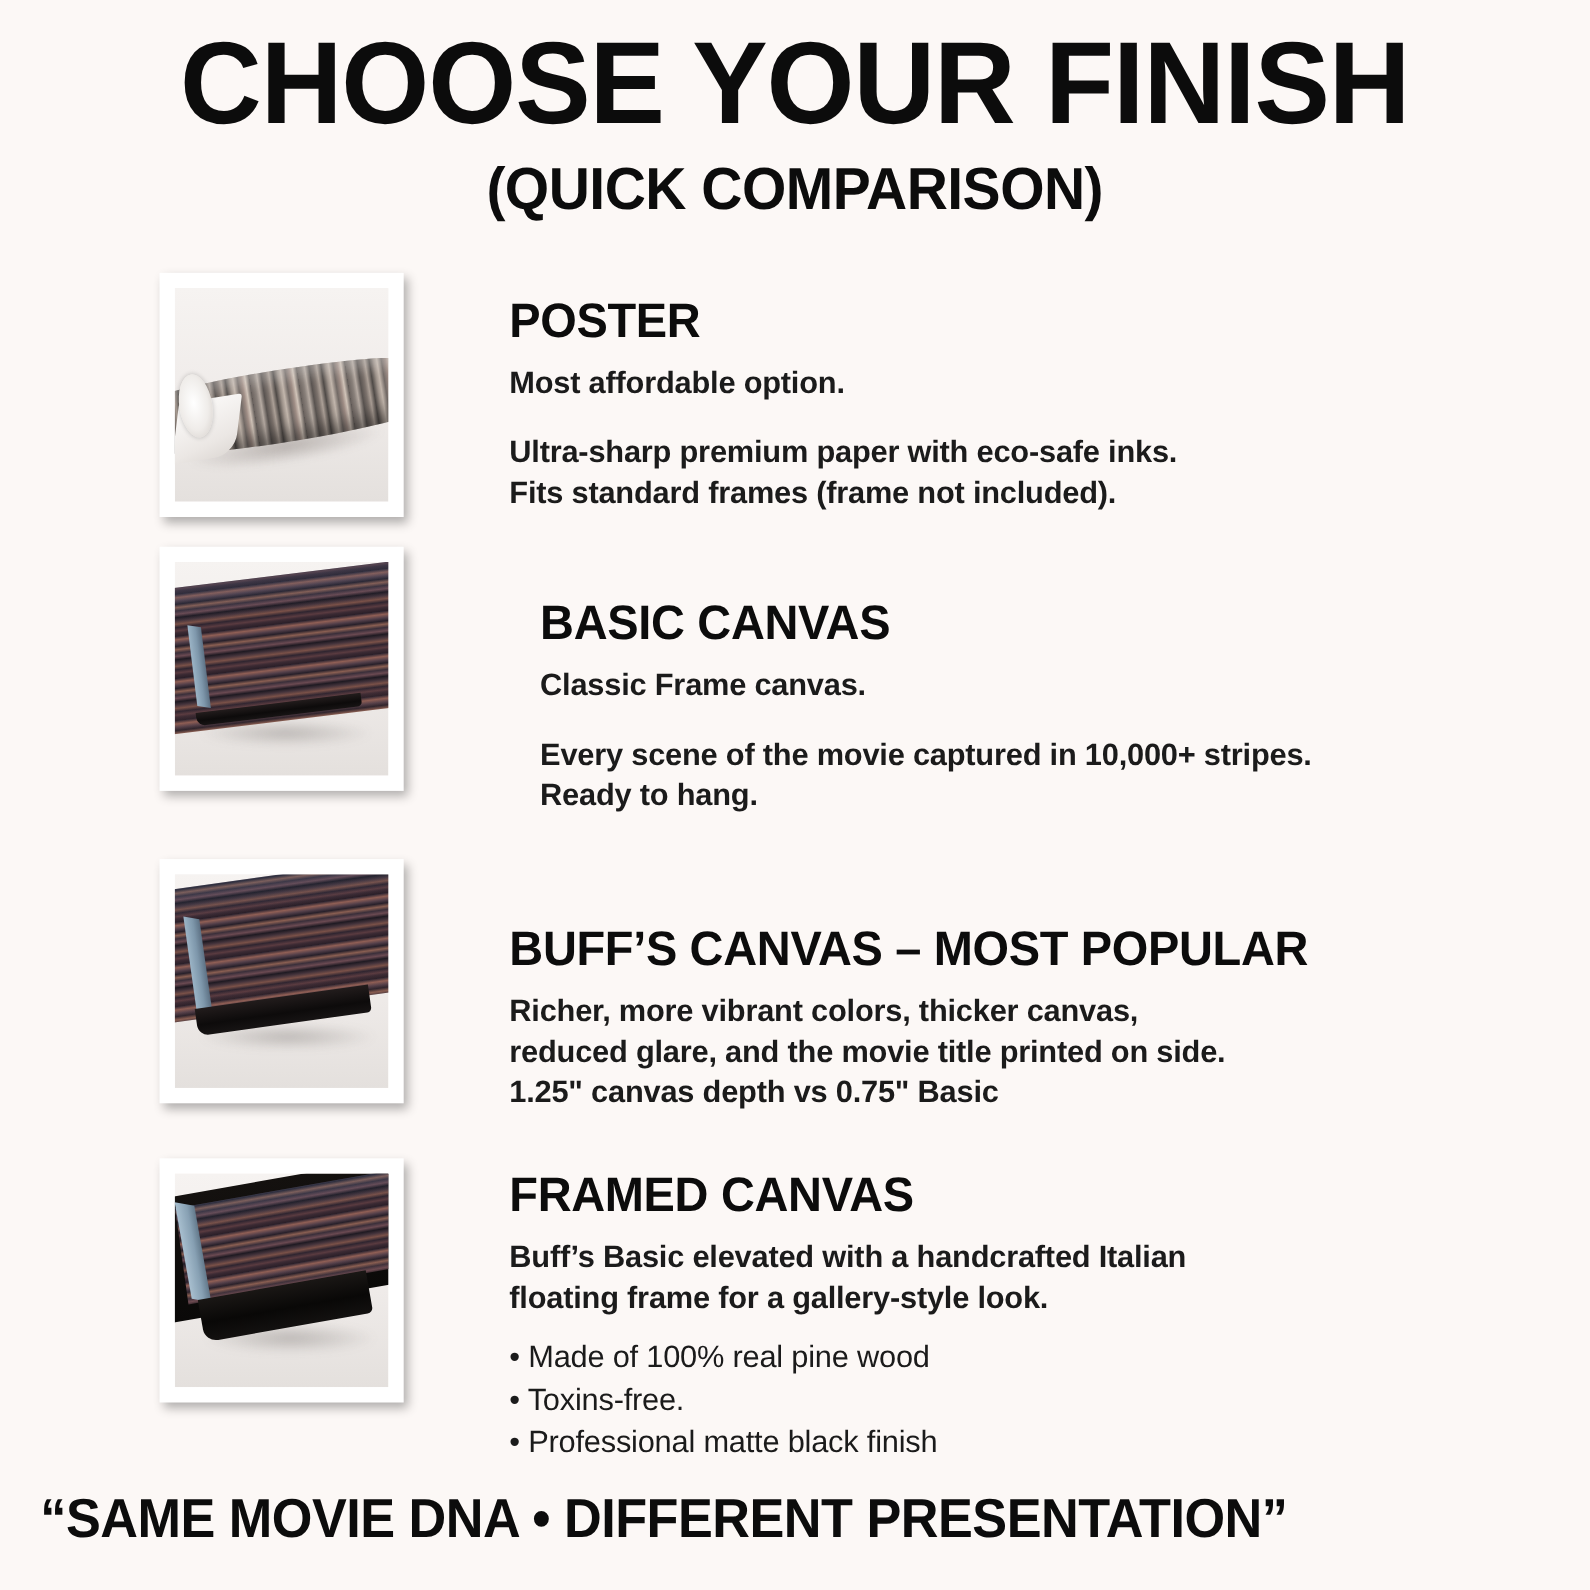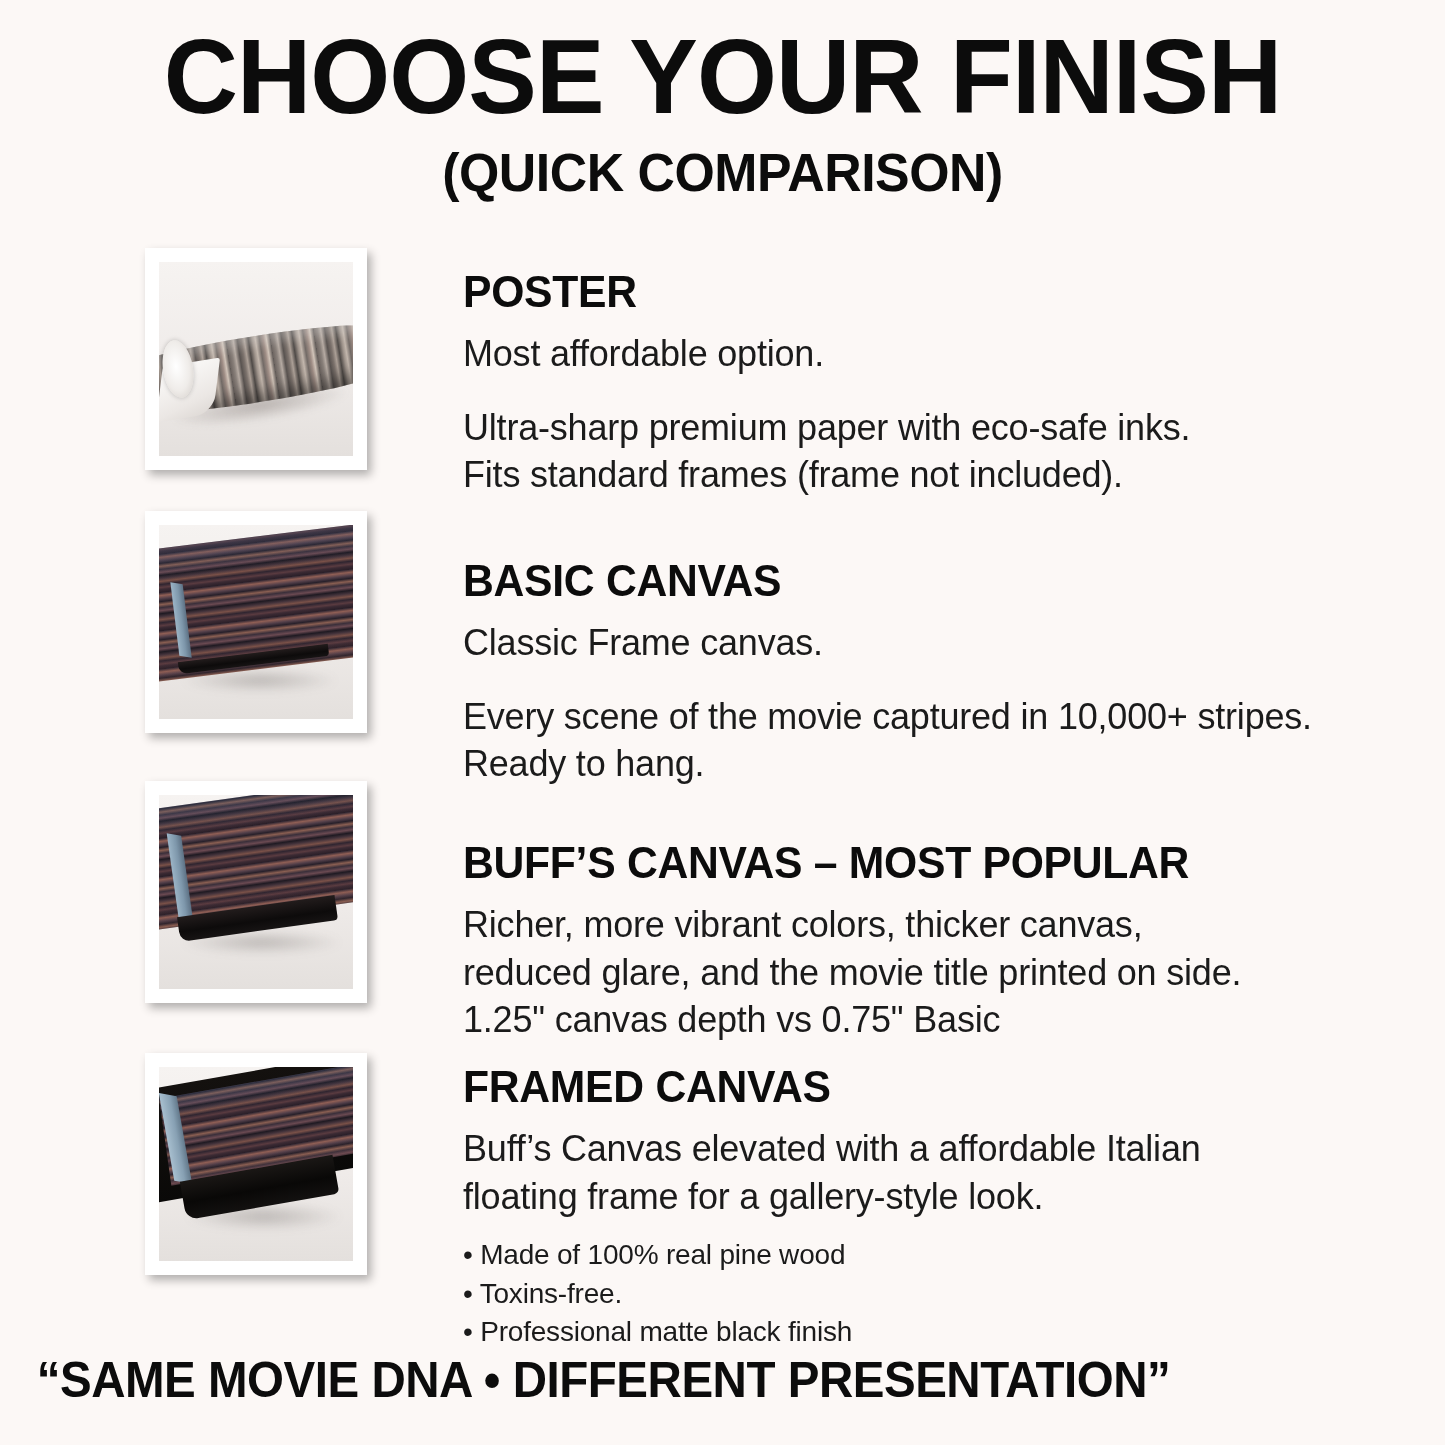--- a/index.html
+++ b/index.html
@@ -58,21 +58,21 @@
     width: 1445px;
   }
   .row {
     position: absolute;
     left: 0;
     width: 1445px;
     display: flex;
     align-items: flex-start;
   }
   .row-1 { top: 0px; }
-  .row-2 { top: 263px; }
+  .row-2 { top: 249px; gap: 28px; }
   .row-3 { top: 533px; }
   .row-4 { top: 805px; }
 
   
   .thumb {
     position: relative;
     margin-left: 145px;
     width: 222px;
     height: 222px;
     background: #ffffff;
@@ -245,22 +245,22 @@
     font-size: 44px;
     line-height: 1.0;
     letter-spacing: -0.3px;
     color: #0c0c0c;
     margin: 0 0 16px 0;
     transform: scaleX(0.97);
     transform-origin: left center;
   }
   .body {
     font-family: "Liberation Sans", sans-serif;
-    font-weight: 400;
-    font-size: 36px;
+    font-weight: 700;
+    font-size: 28px;
     line-height: 1.32;
     color: #1b1b1b;
     margin: 0;
     letter-spacing: -0.2px;
   }
   .gap { height: 26px; }
   .gap-sm { height: 16px; }
   .bullets { margin: 0; padding: 0; list-style: none; }
   .bullets li {
     font-family: Liberation Sans, sans-serif;
@@ -382,21 +382,21 @@
                 <div class="stripes blue-top"></div>
               </div>
             </div>
             <div class="p4-side"></div>
             <div class="p4-edge"></div>
           </div>
         </div>
       </div>
       <div class="text">
         <div class="opt-title">FRAMED CANVAS</div>
-        <p class="body">Buff’s Canvas elevated with a affordable Italian</p>
+        <p class="body">Buff’s Basic elevated with a handcrafted Italian</p>
         <p class="body">floating frame for a gallery-style look.</p>
         <div class="gap-sm"></div>
         <ul class="bullets">
           <li>• Made of 100% real pine wood</li>
           <li>• Toxins-free.</li>
           <li>• Professional matte black finish</li>
         </ul>
       </div>
     </div>
 

